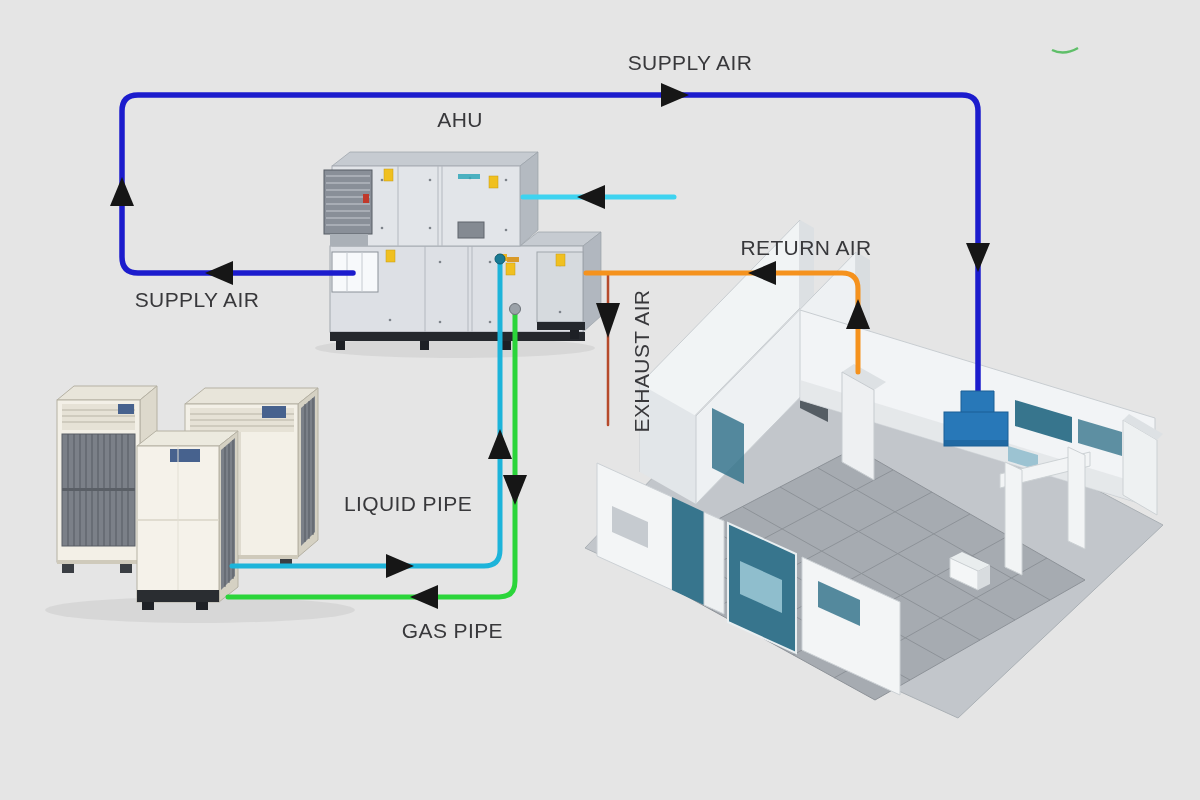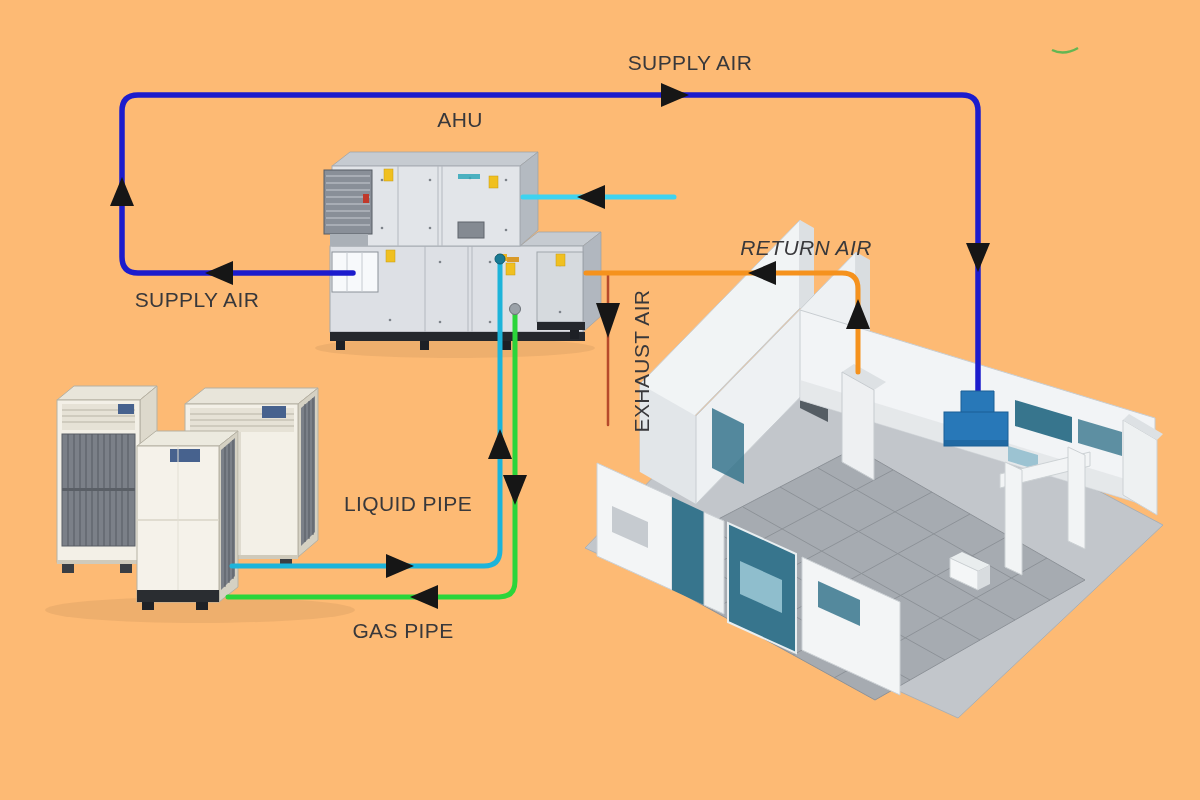--- a/index.html
+++ b/index.html
@@ -1,16 +1,16 @@
 <!DOCTYPE html>
 <html><head>
 <meta charset="utf-8">
 <style>
   html,body{margin:0;padding:0;background:#fff;}
-  #stage{position:relative;width:1200px;height:800px;background:#fdba74;overflow:hidden;
+  #stage{position:relative;width:1200px;height:800px;background:#e5e5e5;overflow:hidden;
          font-family:"Liberation Sans", sans-serif;}
   #diagram-svg{position:absolute;left:0;top:0;width:1200px;height:800px;}
   .label{position:absolute;color:#38383b;font-size:21px;font-weight:400;letter-spacing:.4px;
          text-align:center;white-space:nowrap;}
   .label.rot{transform:rotate(-90deg);transform-origin:center center;}
 </style>
 </head>
 <body>
 
 <div id="stage">
@@ -242,18 +242,18 @@
     <polygon points="961,391 994,391 994,413 961,413" stroke="#1b5f95" stroke-width="1" fill="#2878b8"></polygon>
     <rect x="944" y="412" width="64" height="34" stroke="#1b5f95" stroke-width="1" fill="#2878b8"></rect>
     <rect x="944" y="440" width="64" height="6" fill="#1b5f95" opacity="0.6"></rect>
   </g>
 
   <path d="M 1052 50 Q 1064 56 1078 48" fill="none" stroke-width="2.5" opacity="0.8" stroke="#3db54a"></path>
 </svg>
 
   <div class="label" style="left:590px;top:51px;width:200px;">SUPPLY AIR</div>
   <div class="label" style="left:410px;top:108px;width:100px;">AHU</div>
-  <div class="label" style="left:706px;top:236px;width:200px;font-style:italic;">RETURN AIR</div>
+  <div class="label" style="left:706px;top:236px;width:200px;">RETURN AIR</div>
   <div class="label" style="left:97px;top:288px;width:200px;">SUPPLY AIR</div>
   <div class="label rot" style="left:562px;top:349px;width:160px;">EXHAUST AIR</div>
   <div class="label" style="left:308px;top:492px;width:200px;">LIQUID PIPE</div>
-  <div class="label" style="left:303px;top:619px;width:200px;">GAS PIPE</div>
+  <div class="label" style="left:303px;top:619px;width:200px;text-align:right;">GAS PIPE</div>
 </div>
 
 </body></html>

